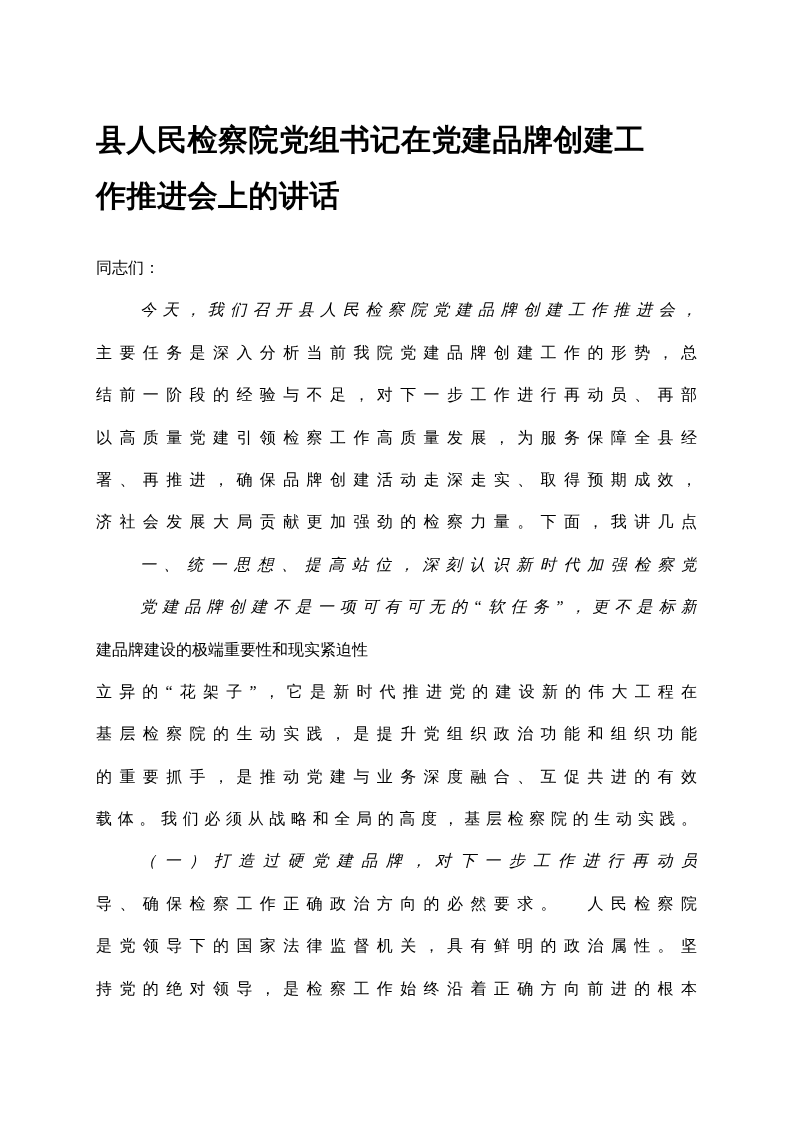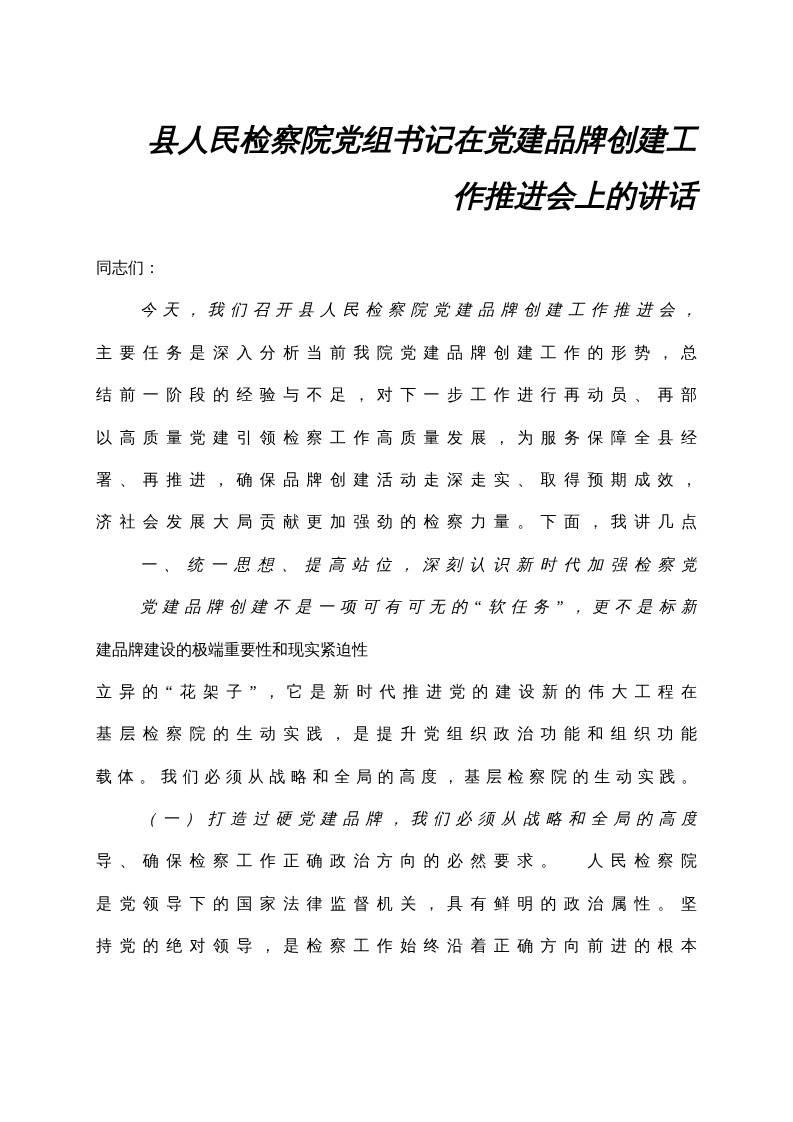--- a/index.html
+++ b/index.html
@@ -20,23 +20,22 @@
     position: absolute;
     left: 96px;
     top: 0;
     width: 601px;
   }
   .doc-title {
     margin: 112px 0 0 0;
     font-size: 30px;
     line-height: 56px;
     font-weight: bold;
-    text-align: right;
+    text-align: left;
     letter-spacing: 0.5px;
-    font-style: italic;
   }
   .doc-body {
     margin-top: 23px;
     font-size: 16px;
     line-height: 42.4px;
   }
   .line {
     height: 42.4px;
     overflow: hidden;
     text-align: left;
@@ -66,20 +65,21 @@
         <div class="line j">主要任务是深入分析当前我院党建品牌创建工作的形势，总</div>
         <div class="line j">结前一阶段的经验与不足，对下一步工作进行再动员、再部</div>
         <div class="line j">以高质量党建引领检察工作高质量发展，为服务保障全县经</div>
         <div class="line j">署、再推进，确保品牌创建活动走深走实、取得预期成效，</div>
         <div class="line j">济社会发展大局贡献更加强劲的检察力量。下面，我讲几点</div>
         <div class="line j ind">一、统一思想、提高站位，深刻认识新时代加强检察党</div>
         <div class="line j ind">党建品牌创建不是一项可有可无的“软任务”，更不是标新</div>
         <div class="line">建品牌建设的极端重要性和现实紧迫性</div>
         <div class="line j">立异的“花架子”，它是新时代推进党的建设新的伟大工程在</div>
         <div class="line j">基层检察院的生动实践，是提升党组织政治功能和组织功能</div>
+        <div class="line j">的重要抓手，是推动党建与业务深度融合、互促共进的有效</div>
         <div class="line j">载体。我们必须从战略和全局的高度，基层检察院的生动实践。</div>
-        <div class="line j ind">（一）打造过硬党建品牌，我们必须从战略和全局的高度</div>
+        <div class="line j ind">（一）打造过硬党建品牌，对下一步工作进行再动员</div>
         <div class="line j">导、确保检察工作正确政治方向的必然要求。　人民检察院</div>
         <div class="line j">是党领导下的国家法律监督机关，具有鲜明的政治属性。坚</div>
         <div class="line j">持党的绝对领导，是检察工作始终沿着正确方向前进的根本</div>
       </div>
   </div>
 </div>
 
 </body></html>

